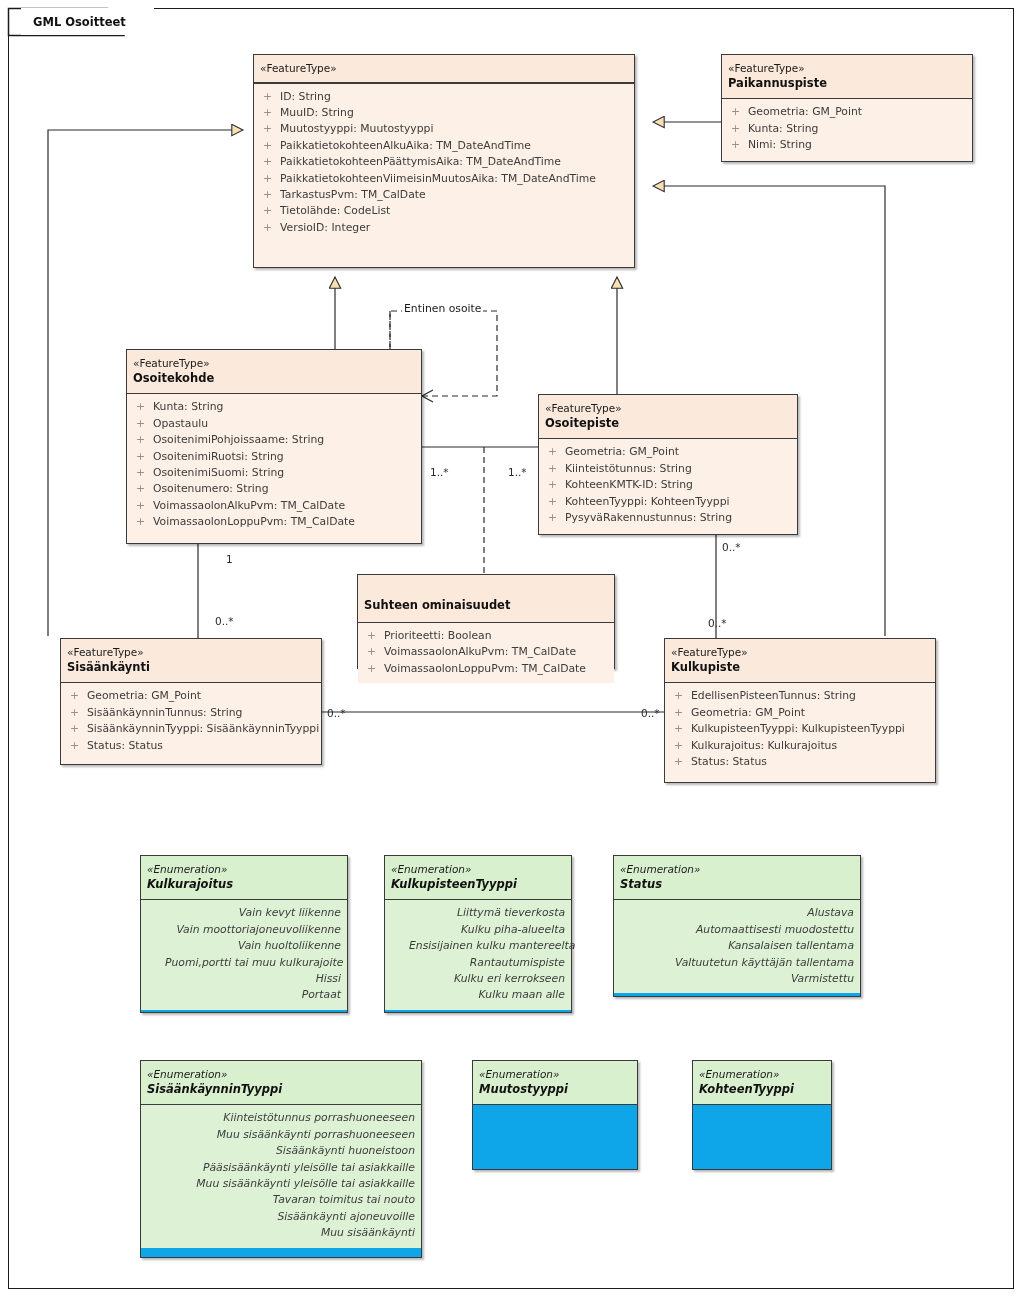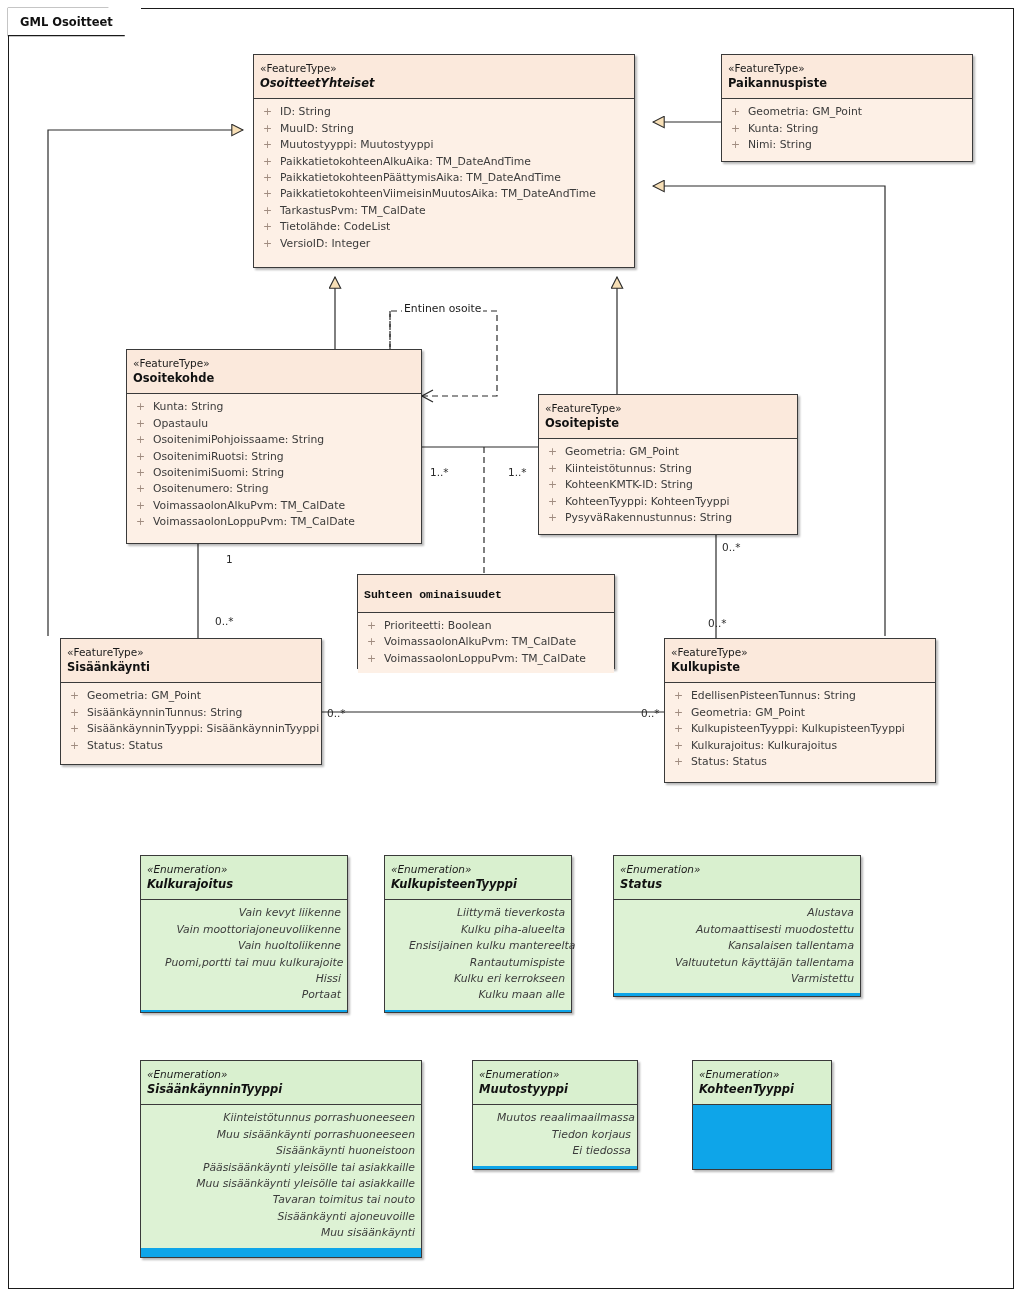--- a/index.html
+++ b/index.html
@@ -9,21 +9,21 @@
     -webkit-font-smoothing:antialiased;
   }
   #canvas{position:absolute;left:0;top:0;width:1024px;height:1297px;overflow:hidden;}
 
   
   .frame{
     position:absolute;left:8px;top:8px;width:1006px;height:1281px;
     border:1.5px solid #1a1a1a;box-sizing:border-box;background:transparent;
   }
   .frame-tab{
-    position:absolute;left:8px;top:8px;height:27px;
+    position:absolute;left:21px;top:8px;height:27px;
     box-sizing:border-box;
     display:flex;align-items:center;
     padding:0 28px 0 12px;
     font-size:11.5px;font-weight:bold;color:#111;
     background:#ffffff;
     white-space:nowrap;
   }
   .frame-tab-shape{
     position:absolute;left:8px;top:8px;
     overflow:visible;
@@ -55,21 +55,21 @@
     display:flex;align-items:flex-start;
     font-size:10.8px;color:#3b3b3b;line-height:1.52;
     padding:0 6px 0 9px;white-space:nowrap;
   }
   .attr .vis{width:17px;color:#a08c80;flex:0 0 17px;}
   .attr .txt{flex:1 1 auto;}
   .enum .attr{padding-left:24px;}
   .enum .attr .txt{color:#3b3b3b;text-align:right;}
 
   
-  .node.assoc .hdr{padding:12px 6px 9px 6px;font-family:Liberation Mono, monospace;}
+  .node.assoc .hdr{padding:22px 6px 9px 6px;}
 
   
   .mult{
     position:absolute;font-size:10.5px;color:#2a2a2a;white-space:nowrap;
     line-height:1;
   }
   .edgelabel{
     position:absolute;font-size:10.8px;color:#1a1a1a;white-space:nowrap;
     background:#ffffff;padding:0 2px;margin-top:10px;
   }
@@ -132,21 +132,20 @@
 
   <div class="mult" style="left:327px;top:708px;">0..*</div>
   <div class="mult" style="left:641px;top:708px;">0..*</div>
 
   <div class="mult" style="left:722px;top:542px;">0..*</div>
   <div class="mult" style="left:708px;top:618px;">0..*</div>
 
   <div class="node" style="left:253px;top:54px;width:382px;height:214px;">
     <div class="hdr">
       <span class="stereo">«FeatureType»</span>
-      <span class="cname italic">OsoitteetYhteiset</span>
     </div>
     <div class="sep"></div>
     <div class="body">
       <div class="attr">
           <span class="vis">+</span>
           <span class="txt">ID: String</span>
         </div>
       <div class="attr">
           <span class="vis">+</span>
           <span class="txt">MuuID: String</span>
@@ -467,31 +466,20 @@
         </div>
     </div>
   </div>
 
   <div class="node enum" style="left:472px;top:1060px;width:166px;height:110px;">
     <div class="hdr">
       <span class="stereo">«Enumeration»</span>
       <span class="cname">Muutostyyppi</span>
     </div>
     <div class="sep"></div>
-    <div class="body">
-      <div class="attr">
-          <span class="txt">Muutos reaalimaailmassa</span>
-        </div>
-      <div class="attr">
-          <span class="txt">Tiedon korjaus</span>
-        </div>
-      <div class="attr">
-          <span class="txt">Ei tiedossa</span>
-        </div>
-    </div>
   </div>
 
   <div class="node enum" style="left:692px;top:1060px;width:140px;height:110px;">
     <div class="hdr">
       <span class="stereo">«Enumeration»</span>
       <span class="cname">KohteenTyyppi</span>
     </div>
     <div class="sep"></div>
   </div>
 

